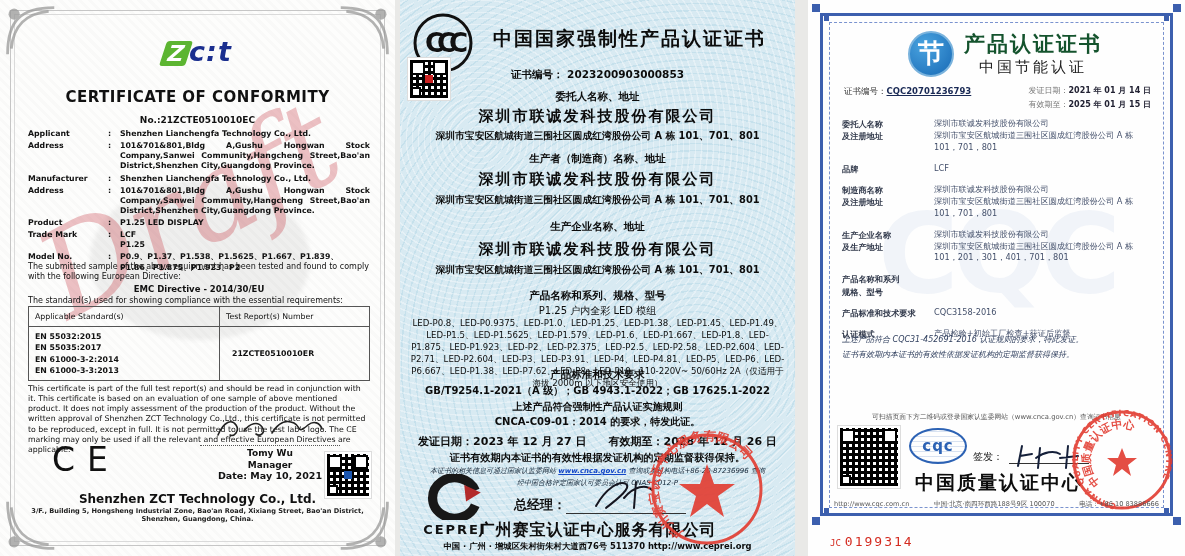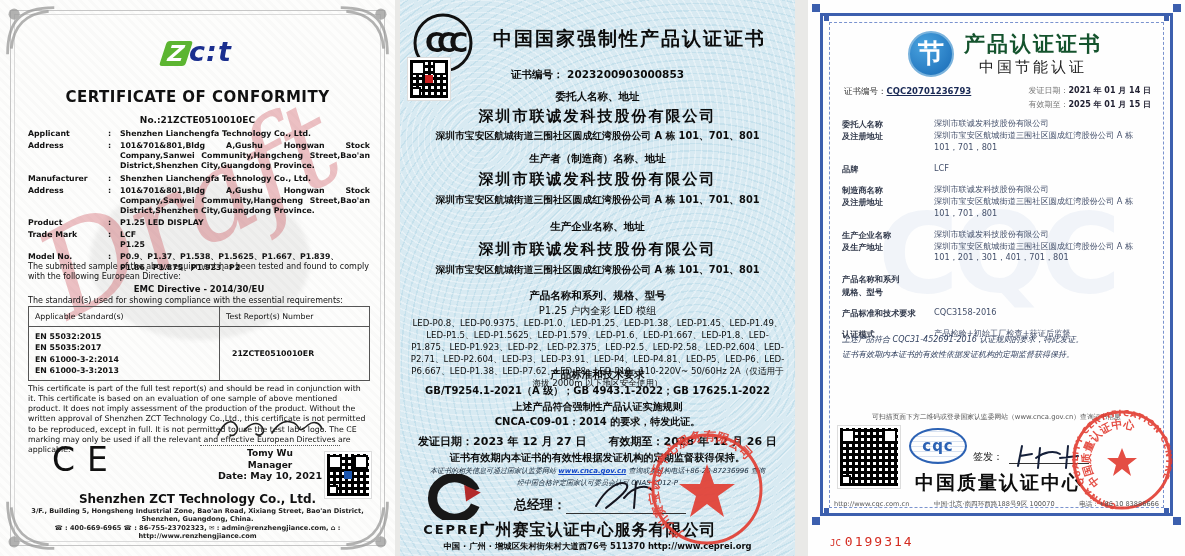--- a/index.html
+++ b/index.html
@@ -219,21 +219,20 @@
     </div>
 
     <div class="qr" style="left:325px;top:452px;width:46px;height:46px;">
         <span class="fm"></span>
         <span class="dot"></span>
       </div>
 
     <div class="cl-footer">
       <div class="cl-f1" data-bind="left.footer_company">Shenzhen ZCT Technology Co., Ltd.</div>
       <div class="cl-f2" data-bind="left.footer_address">3/F., Building 5, Hongsheng Industrial Zone, Bao'an Road, Xixiang Street, Bao'an District, Shenzhen, Guangdong, China.</div>
-      <div class="cl-f2" data-bind="left.footer_contacts">☎ : 400-669-6965  ☎ : 86-755-23702323,  ✉ : admin@renzhengjiance.com,  ⌂ : http://www.renzhengjiance.com</div>
     </div>
   </div>
 
   <div class="cert-mid">
     <svg style="position:absolute;left:12px;top:12px;" width="62" height="62" viewBox="0 0 62 62">
       <circle cx="31" cy="31" r="28" fill="none" stroke="#111" stroke-width="3"></circle>
       <text x="31" y="40" text-anchor="middle" font-size="26" font-weight="bold" letter-spacing="-7" fill="#111" font-family="DejaVu Sans, sans-serif">CCC</text>
     </svg>
     <div class="qr" style="left:8px;top:58px;width:42px;height:42px;">
         <span class="fm"></span>

